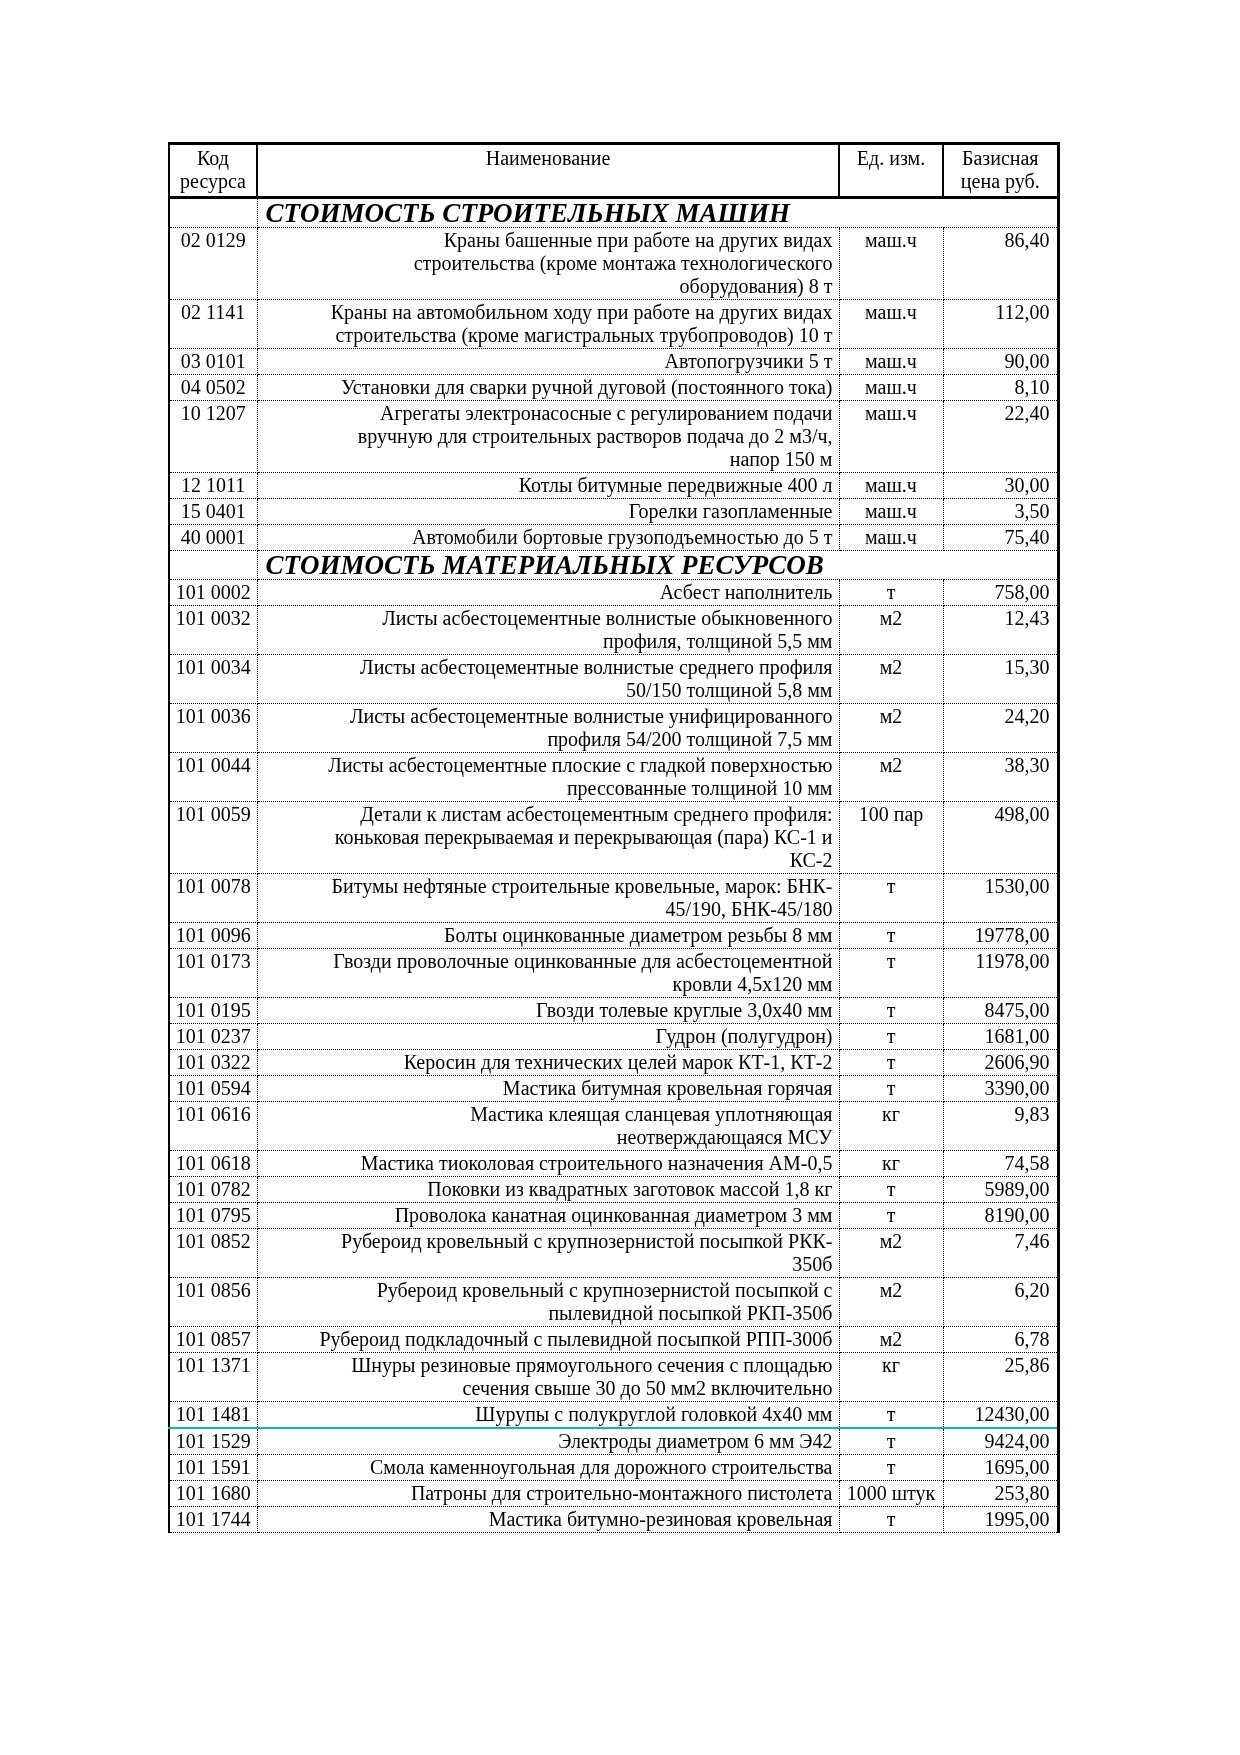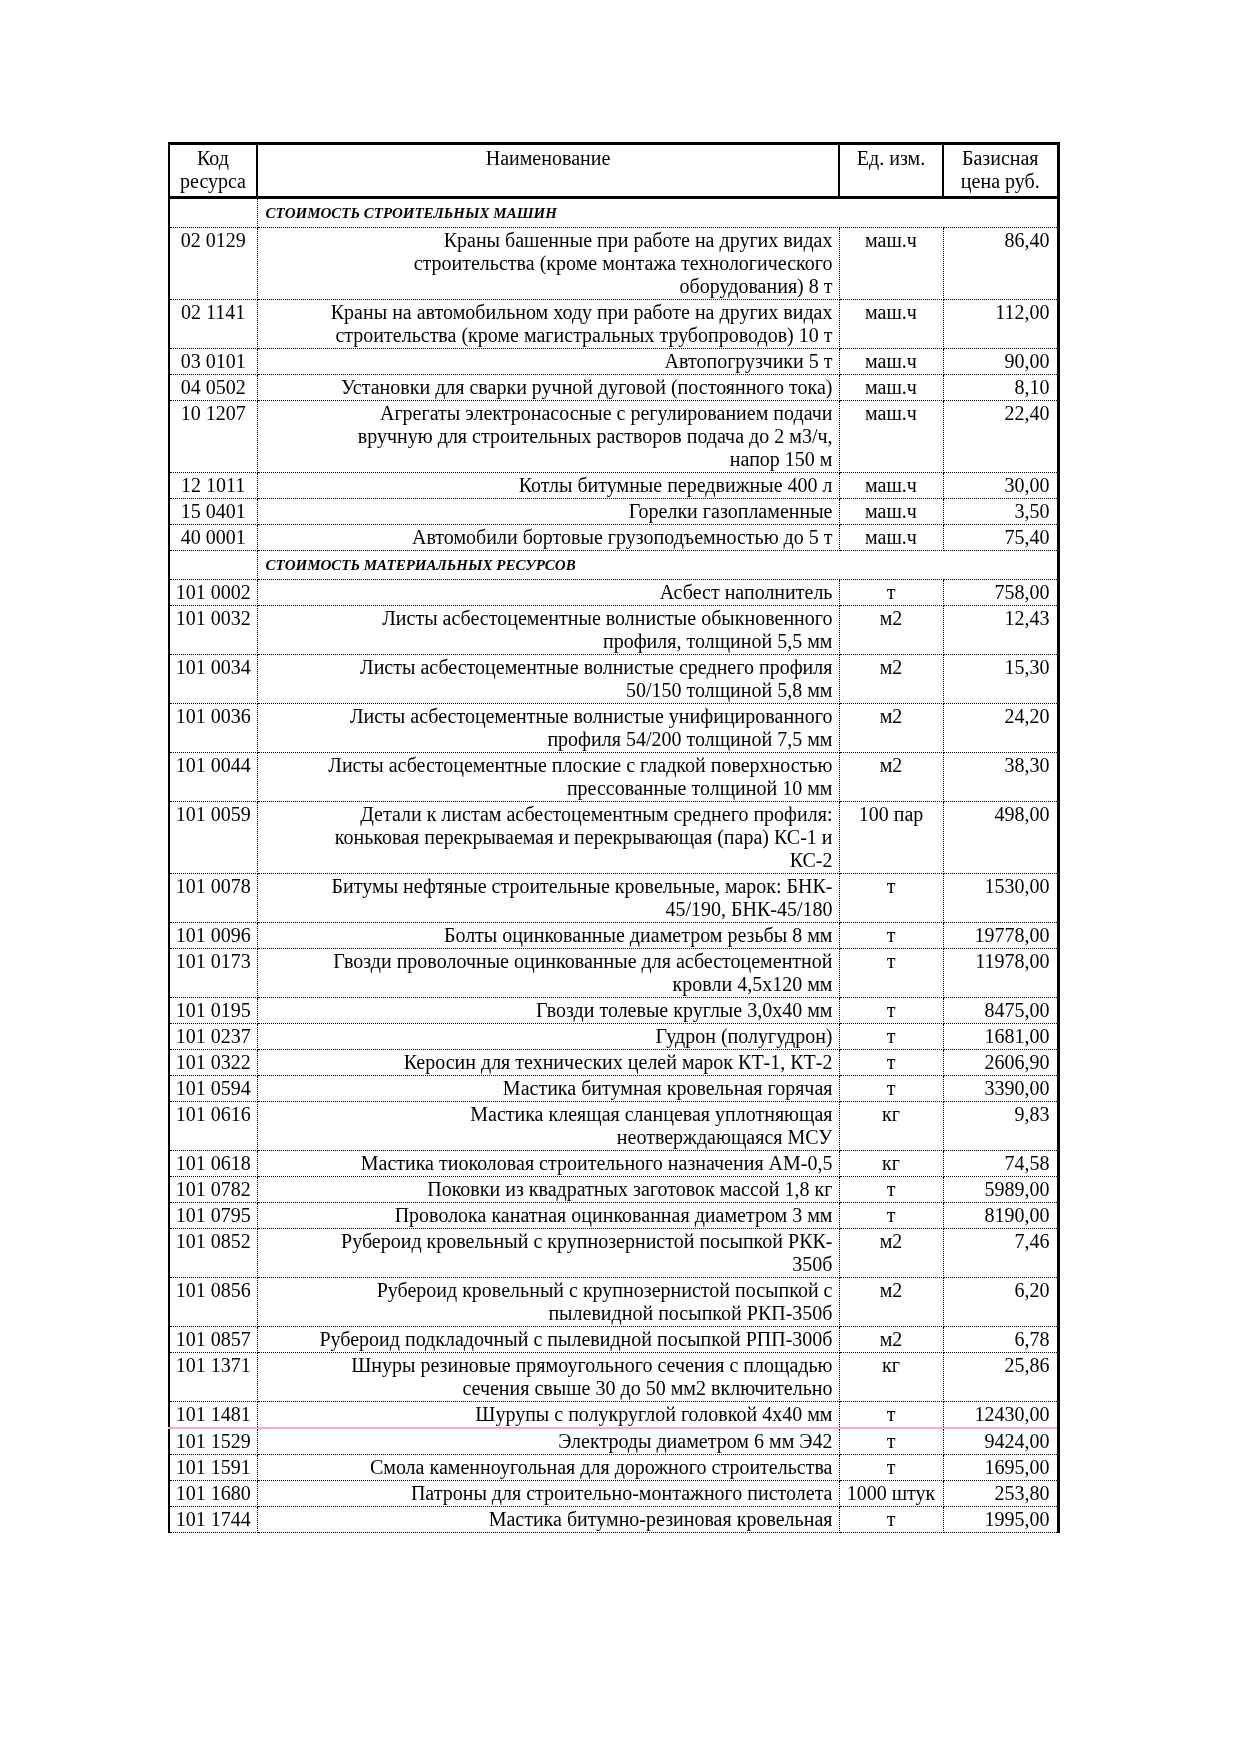--- a/index.html
+++ b/index.html
@@ -67,29 +67,29 @@
     text-align: right;
     padding-right: 7px;
     white-space: nowrap;
   }
   tr.section-row td {
     border-left: 1px dotted #000;
   }
   td.c-title {
     font-weight: bold;
     font-style: italic;
-    font-size: 15px;
+    font-size: 27px;
     line-height: 24px;
     padding-left: 8px;
     padding-top: 2px;
     padding-bottom: 2px;
     text-align: left;
   }
   tr.page-break td {
-    border-bottom: 2px solid #f9a8d4;
+    border-bottom: 2px solid #14b8a6;
   }
   tbody tr:last-child td {
     border-bottom: 1px dotted #000;
     margin-left: 33px;
   }
 </style>
 </head>
 <body>
 
 <table class="price-table">

